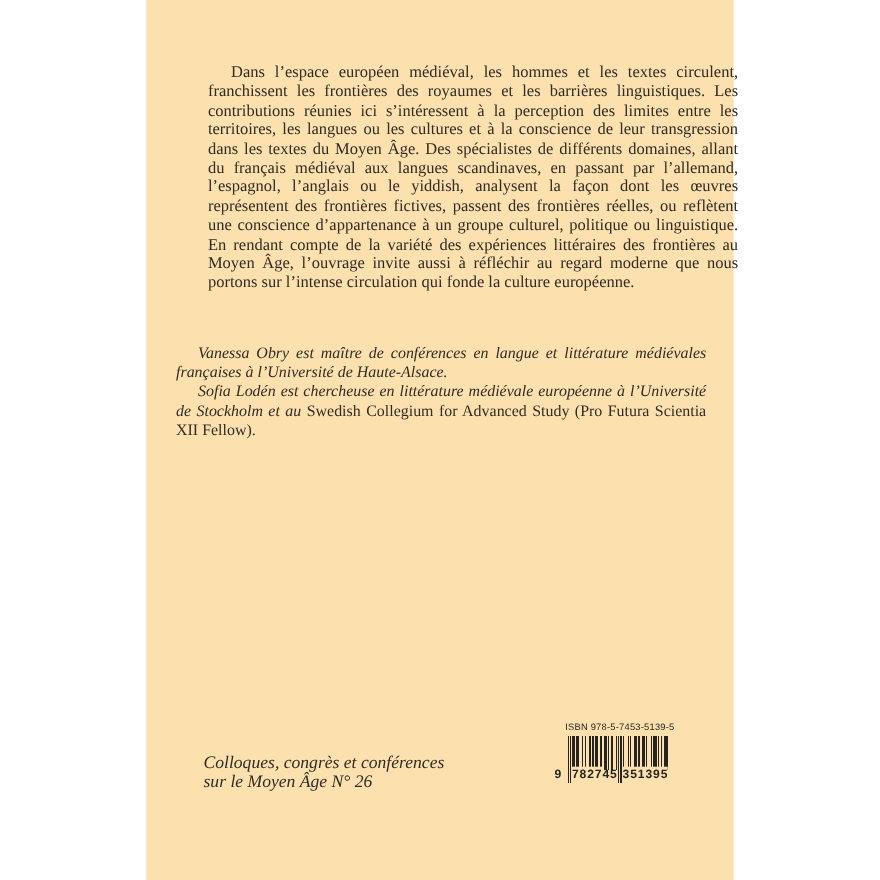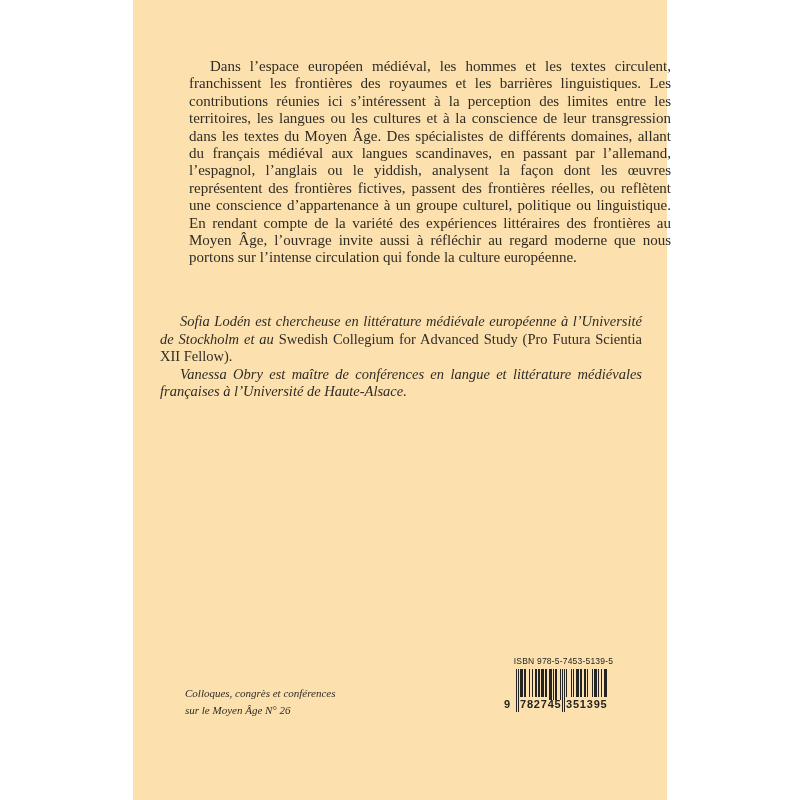--- a/index.html
+++ b/index.html
@@ -44,21 +44,21 @@
   .bios p{
     margin:0;
     text-indent:20px;
     font-style:italic;
   }
   .bios .roman{font-style:normal;}
   .collection{
     position:absolute;
     left:52px;top:685px;
     font-style:italic;
-    font-size:11px;
+    font-size:16px;
     line-height:17px;
     white-space:nowrap;
   }
   .barcode{
     position:absolute;
     left:383px;top:656px;
     width:95px;
   }
   .isbn-label{
     position:absolute;
@@ -94,22 +94,22 @@
   .bc-d2{left:50px;width:41px;text-align:center;letter-spacing:0.8px;}
 </style>
 </head>
 <body style="background: rgb(255, 255, 255);">
 
 <div class="cover" style="background: rgb(252, 225, 175); color: rgb(47, 43, 37);">
 
   <p class="summary">Dans l’espace européen médiéval, les hommes et les textes circulent, franchissent les frontières des royaumes et les barrières linguistiques. Les contributions réunies ici s’intéressent à la perception des limites entre les territoires, les langues ou les cultures et à la conscience de leur transgression dans les textes du Moyen Âge. Des spécialistes de différents domaines, allant du français médiéval aux langues scandinaves, en passant par l’allemand, l’espagnol, l’anglais ou le yiddish, analysent la façon dont les œuvres représentent des frontières fictives, passent des frontières réelles, ou reflètent une conscience d’appartenance à un groupe culturel, politique ou linguistique. En rendant compte de la variété des expériences littéraires des frontières au Moyen Âge, l’ouvrage invite aussi à réfléchir au regard moderne que nous portons sur l’intense circulation qui fonde la culture européenne.</p>
 
   <div class="bios">
+    <p><span>Vanessa Obry est maître de conférences en langue et littérature médiévales françaises à l’Université de Haute-Alsace.</span></p>
     <p><span>Sofia Lodén est chercheuse en littérature médiévale européenne à l’Université de Stockholm et au </span><span class="roman">Swedish Collegium for Advanced Study (Pro Futura Scientia XII Fellow).</span></p>
-    <p><span>Vanessa Obry est maître de conférences en langue et littérature médiévales françaises à l’Université de Haute-Alsace.</span></p>
   </div>
 
   <div class="collection">
     <div>Colloques, congrès et conférences</div>
     <div>sur le Moyen Âge N° 26</div>
   </div>
 
   <div class="barcode">
     <div class="isbn-label">ISBN  978-5-7453-5139-5</div>
     <div class="bars">

